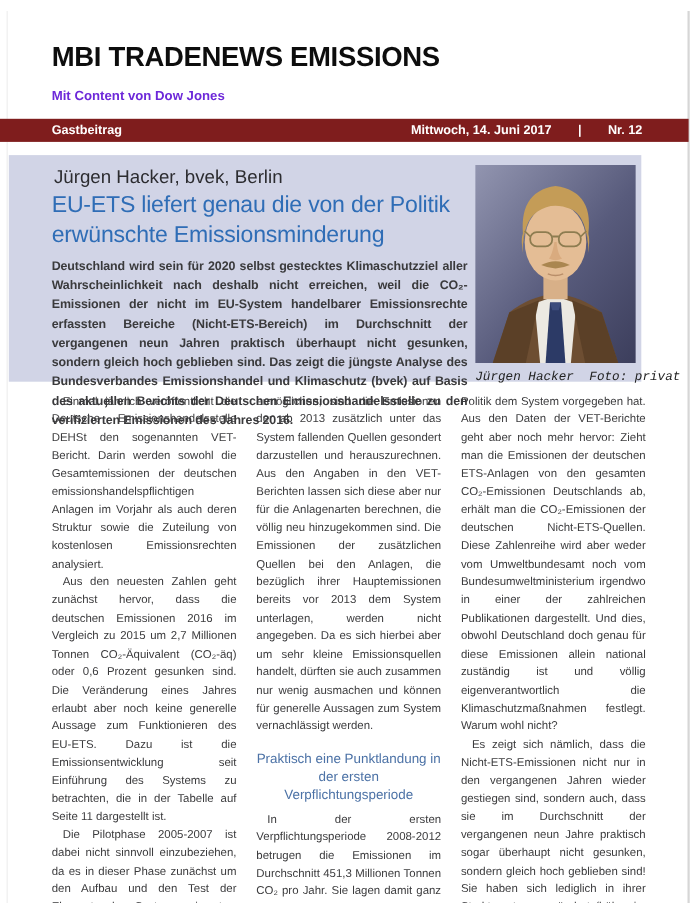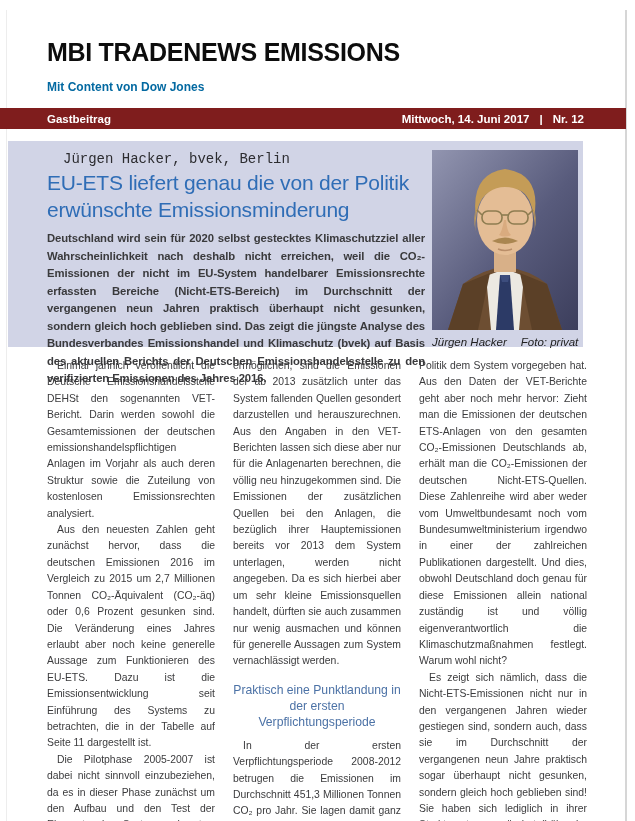--- a/index.html
+++ b/index.html
@@ -9,40 +9,40 @@
     font-family:"Liberation Sans","DejaVu Sans",sans-serif;
     -webkit-font-smoothing:antialiased;
   }
   .edge-line-right { position:absolute; left:625px; top:10px; width:2px; height:811px; background:#d6d6d6; }
   .edge-line-left  { position:absolute; left:6px;  top:10px; width:1px; height:811px; background:#ededed; }
 
   
   .masthead { position:absolute; left:47px; top:38px; margin:0;
     font-size:25px; font-weight:bold; letter-spacing:-0.3px; color:#0d0d0d; }
   .masthead-sub { position:absolute; left:47px; top:80px;
-    font-size:12px; font-weight:bold; color:#0369a1; }
+    font-size:12px; font-weight:bold; color:#6d28d9; }
 
   
   .rubric-bar { position:absolute; left:0; top:108px; width:626px; height:21px;
     background:#7f1d1d; display:flex; align-items:center; justify-content:space-between;
     box-sizing:border-box; padding:0 42px 0 47px; }
   .rubric-bar span { color:#ffffff; font-size:11.5px; font-weight:bold; white-space:nowrap; }
-  .rubric-right { display:flex; gap:10px; }
+  .rubric-right { display:flex; gap:24px; }
 
   
   .teaser-box { position:absolute; left:8px; top:141px; width:575px; height:206px;
     background:#d1d4e6; box-sizing:border-box; }
   .teaser-text { position:absolute; left:39px; top:10px; width:378px; }
-  .author-line { font-size:14px; color:#2c2c30; margin:0 0 2px 16px;font-family:Liberation Mono, monospace; }
+  .author-line { font-size:17px; color:#2c2c30; margin:0 0 2px 2px; }
   .article-title { margin:0; font-weight:normal; font-size:21px; line-height:27px;
     color:#2f6db6; letter-spacing:-0.2px; }
   .lead { margin:7px 0 0 0; font-size:11.3px; font-weight:bold; line-height:17.5px;
     color:#3a3a3c; text-align:justify; letter-spacing:-0.1px; hyphens:auto; }
 
-  .photo-fig { position:absolute; left:424px; top:9px; width:146px; margin:0; }
+  .photo-fig { position:absolute; left:424px; top:9px; width:146px; margin:0;font-family:Liberation Mono, monospace; }
   .photo-img { display:block; width:146px; height:180px; }
   .photo-caption { margin-top:6px; text-align:center; font-style:italic;
     font-size:11.5px; color:#222; white-space:nowrap; }
   .photo-caption .credit { margin-left:14px; }
 
   
   .columns { position:absolute; left:0; top:358px; width:635px;
     box-sizing:border-box; padding:0 48px 0 47px;
     display:flex; gap:18px; }
   .col { flex:1 1 0; font-size:10.4px; line-height:16.4px; color:#3b3b3d;

